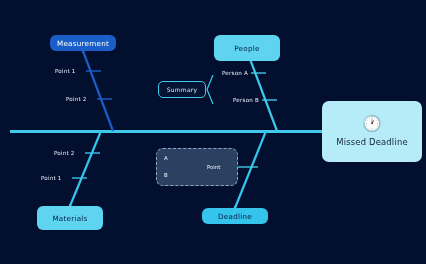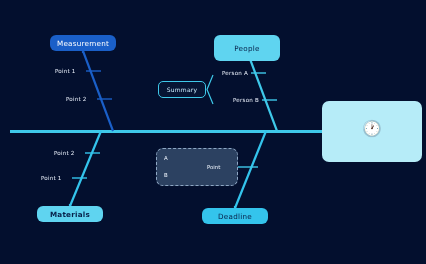--- a/index.html
+++ b/index.html
@@ -42,24 +42,23 @@
     color: #ffffff;
   }
   .cat-people {
     left: 214px; top: 35px;
     width: 66px; height: 26px;
     background: #5fd4f0;
     color: #07214a;
   }
   .cat-materials {
     left: 37px; top: 206px;
-    width: 66px; height: 16px;
+    width: 66px; height: 24px;
     background: #5fd4f0;
     color: #07214a;
-    font-weight: bold;
   }
   .cat-machine {
     left: 202px; top: 208px;
     width: 66px; height: 16px;
     background: #34c4ec;
     color: #07214a;
   }
 
   
   .cause-label {
@@ -208,15 +207,16 @@
   </div>
 
   <div class="group-node">
     <span class="gl gl-a">A</span>
     <span class="gl gl-b">B</span>
     <span class="gpoint">Point</span>
   </div>
 
   <div class="effect-box">
     <div class="effect-icon">🕐</div>
+    <div class="effect-label">Missed Deadline</div>
   </div>
 
 </div>
 
 </body></html>

